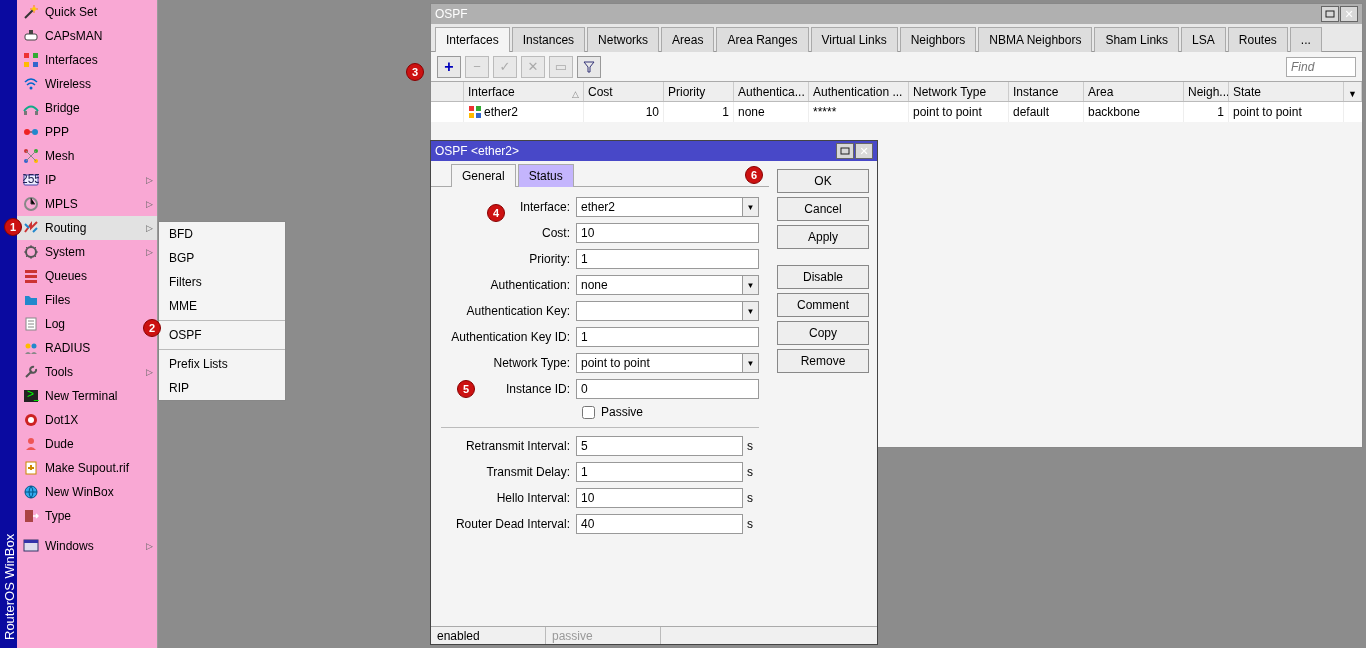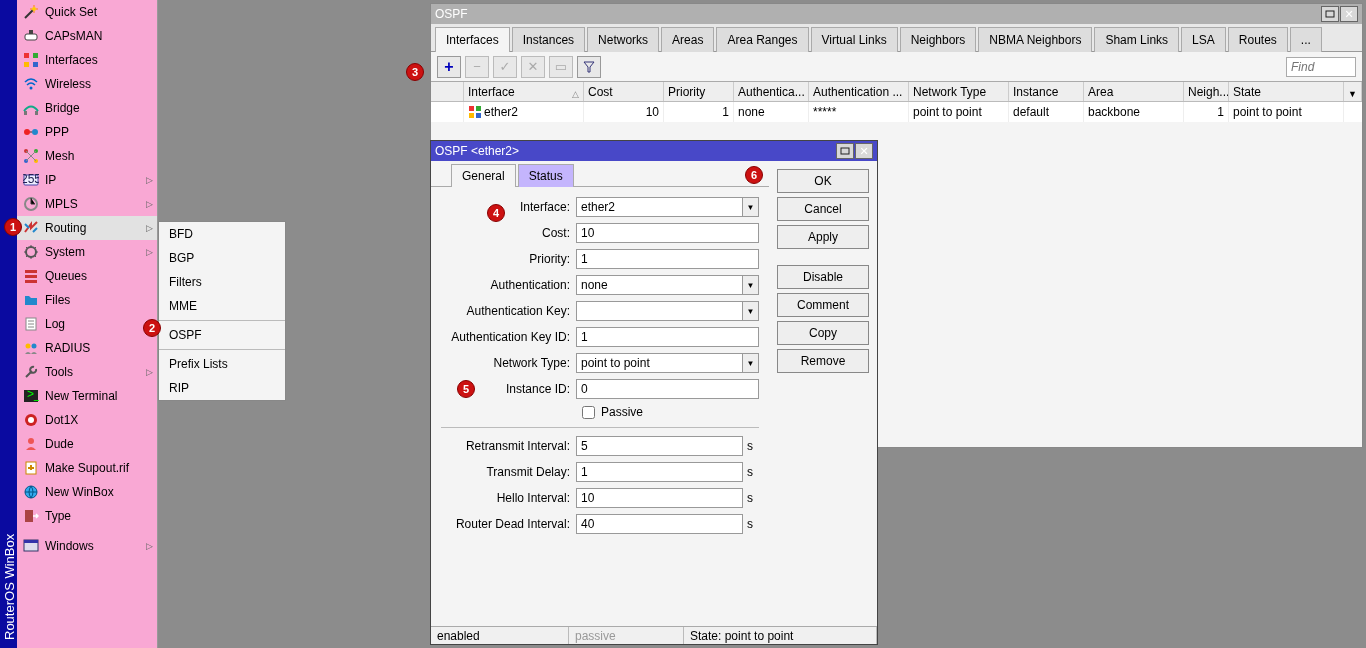--- a/index.html
+++ b/index.html
@@ -495,17 +495,16 @@
       <button class="dlg-btn">Cancel</button>
       <button class="dlg-btn">Apply</button>
       <div class="spacer"></div>
       <button class="dlg-btn">Disable</button>
       <button class="dlg-btn">Comment</button>
       <button class="dlg-btn">Copy</button>
       <button class="dlg-btn">Remove</button>
     </div>
   </div>
   <div class="statusbar">
-    <div style="width:138px;">enabled</div>
+    <div style="width:115px;">enabled</div>
     <div style="width:115px;" class="pass">passive</div>
-    <div style="flex:1;">State: point to point</div>
   </div>
 </div>
 
 </body></html>

